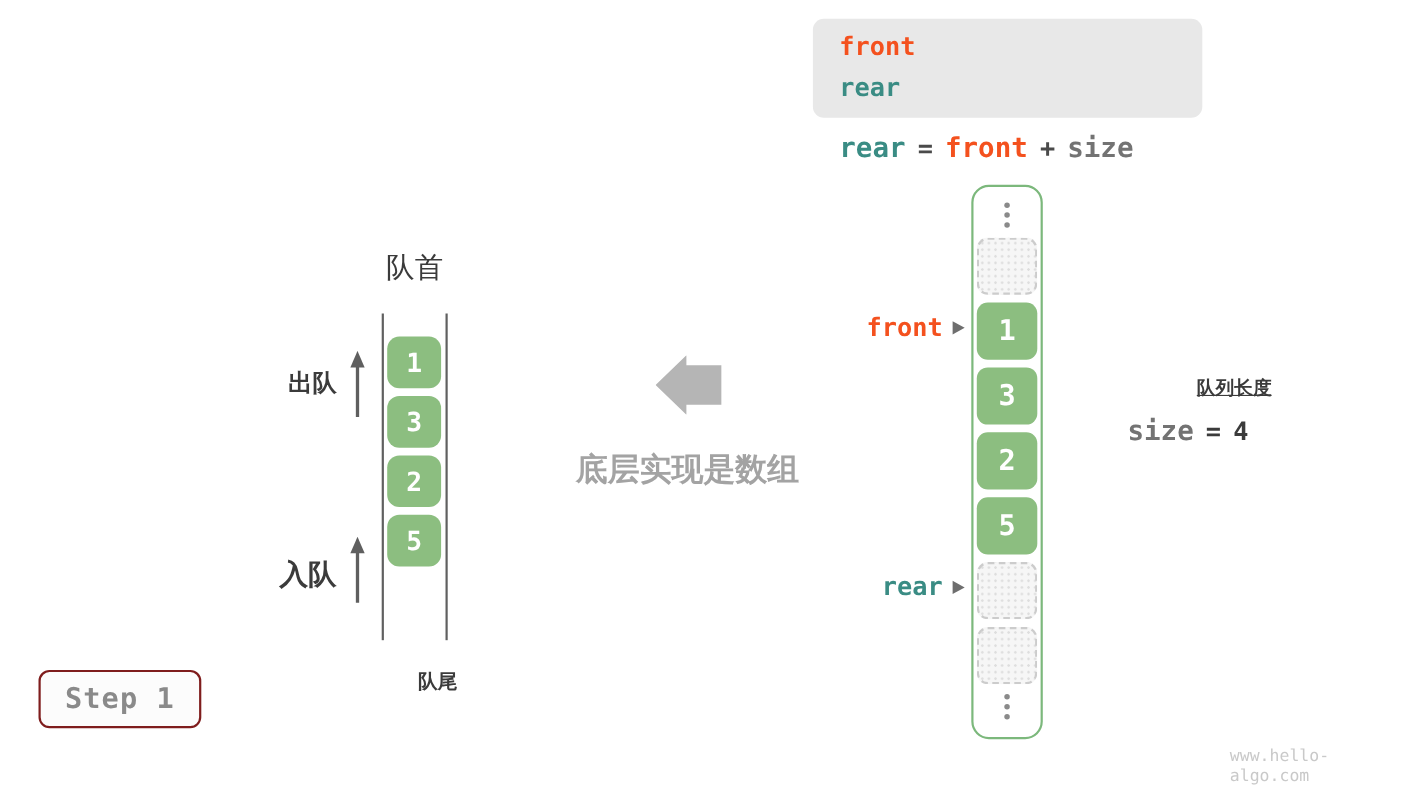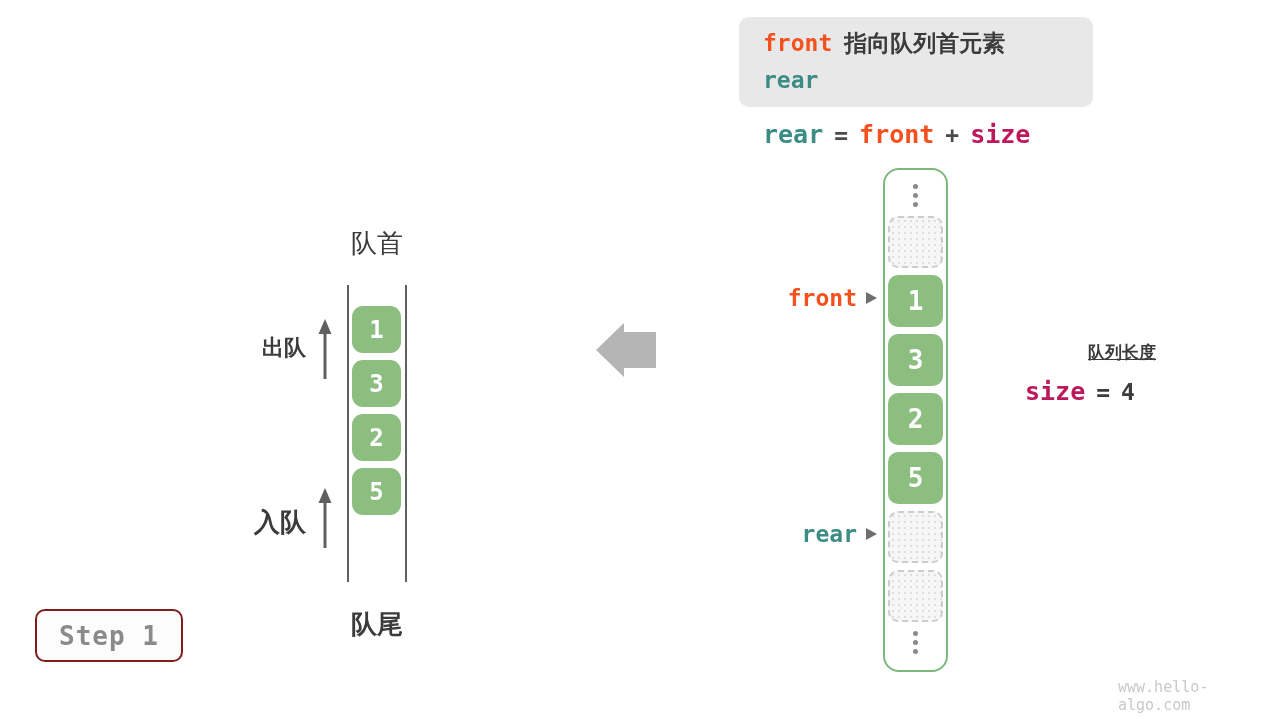--- a/index.html
+++ b/index.html
@@ -6,21 +6,21 @@
   html,body { background:#ffffff; }
   #canvas {
     position:relative; width:1280px; height:720px; background:#ffffff;
     overflow:hidden;
     font-family:"Liberation Sans","DejaVu Sans",sans-serif;
     color:#3b3b3b;
   }
   .mono { font-family:"DejaVu Sans Mono","Liberation Mono",monospace; font-weight:bold; }
   .orange { color:#f4511e; }
   .teal   { color:#3a8c84; }
-  .blue   { color:#be185d; }
+  .blue   { color:#737373; }
 
   
   #legend-box {
     position:absolute; left:739px; top:17px; width:354px; height:90px;
     background:#e8e8e8; border-radius:10px; padding:8px 0 0 24px;
   }
   .legend-line { display:flex; align-items:baseline; gap:12px; line-height:37px; }
   .legend-line .kw { font-size:23px; }
   .legend-line .cjk { font-size:23px; font-weight:600; color:#3b3b3b; }
 
@@ -58,21 +58,21 @@
   #front-pointer { top:284px; }
   #rear-pointer  { top:520px; }
 
   
   #size-label { position:absolute; left:1088px; top:341px; font-size:17px; font-weight:600;text-decoration:underline; }
   #size-line  { position:absolute; left:1025px; top:377px; display:flex; gap:11px; align-items:baseline; font-size:25px; }
   #size-line .op { font-family:"DejaVu Sans Mono","Liberation Mono",monospace; font-weight:600; color:#3b3b3b; font-size:23px; }
 
   
   #queue-head-label { position:absolute; left:338px; top:226px; width:78px; text-align:center; font-size:26px; font-weight:normal; }
-  #queue-tail-label { position:absolute; left:338px; top:607px; width:78px; text-align:center; font-size:26px; font-weight:bold; }
+  #queue-tail-label { position:absolute; left:338px; top:607px; width:78px; text-align:right; font-size:18px; font-weight:bold; }
   .vline { position:absolute; top:285px; width:2px; height:297px; background:#606060; }
   #queue-line-left  { left:347px; }
   #queue-line-right { left:405px; }
   #queue-cells { position:absolute; left:352px; top:306px; display:flex; flex-direction:column; gap:7px; }
   .qcell { width:49px; height:47px; border-radius:11px; background:#8cbe80; color:#ffffff;
            display:flex; align-items:center; justify-content:center; font-size:24px;
            font-family:"DejaVu Sans Mono","Liberation Mono",monospace; font-weight:bold; }
   #dequeue-label { position:absolute; left:244px; top:333px; width:62px; text-align:right; font-size:22px; font-weight:bold; }
   #enqueue-label { position:absolute; left:244px; top:505px; width:62px; text-align:right; font-size:26px; font-weight:bold; }
   .up-arrow { position:absolute; }
@@ -97,21 +97,20 @@
                font-family:"DejaVu Sans Mono","Liberation Mono",monospace;margin-left:40px; }
 </style>
 </head>
 <body>
 
 <div id="canvas">
 
   <div id="legend-box">
     <div class="legend-line">
       <span class="kw mono orange">front</span>
-      <span class="cjk">指向队列首元素</span>
     </div>
     <div class="legend-line">
       <span class="kw mono teal">rear</span>
     </div>
   </div>
 
   <div id="formula">
     <span class="mono teal">rear</span>
     <span class="op">=</span>
     <span class="mono orange">front</span>
@@ -136,20 +135,21 @@
   <div id="enqueue-label">入队</div>
   <svg id="arrow-enqueue" class="up-arrow" width="14" height="62" viewBox="0 0 14 62">
     <path d="M7 60 L7 13" stroke="#5f5f5f" stroke-width="3" fill="none"></path>
     <path d="M7 0 L0.5 15 L13.5 15 Z" fill="#5f5f5f"></path>
   </svg>
   <div id="queue-tail-label">队尾</div>
 
   <svg id="mid-arrow" width="60" height="54" viewBox="0 0 60 54">
     <polygon points="0,27 28,0 28,9 60,9 60,45 28,45 28,54" fill="#b5b5b5"></polygon>
   </svg>
+  <div id="mid-text1" class="mid-text">底层实现是数组</div>
 
   <div id="array-panel">
       <div class="dots">
         <span></span>
         <span></span>
         <span></span>
       </div>
       <div class="acell empty"></div>
       <div class="acell filled">1</div>
       <div class="acell filled">3</div>

